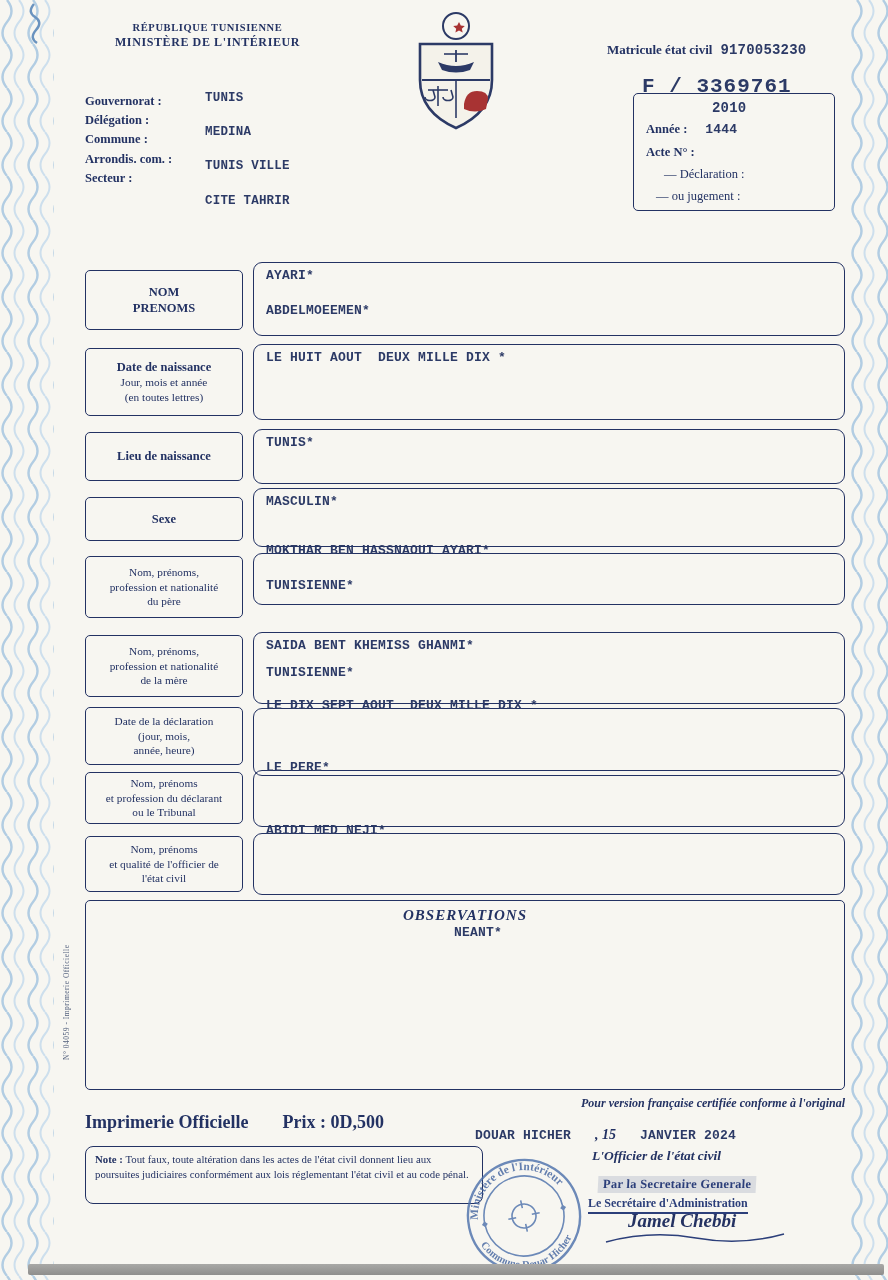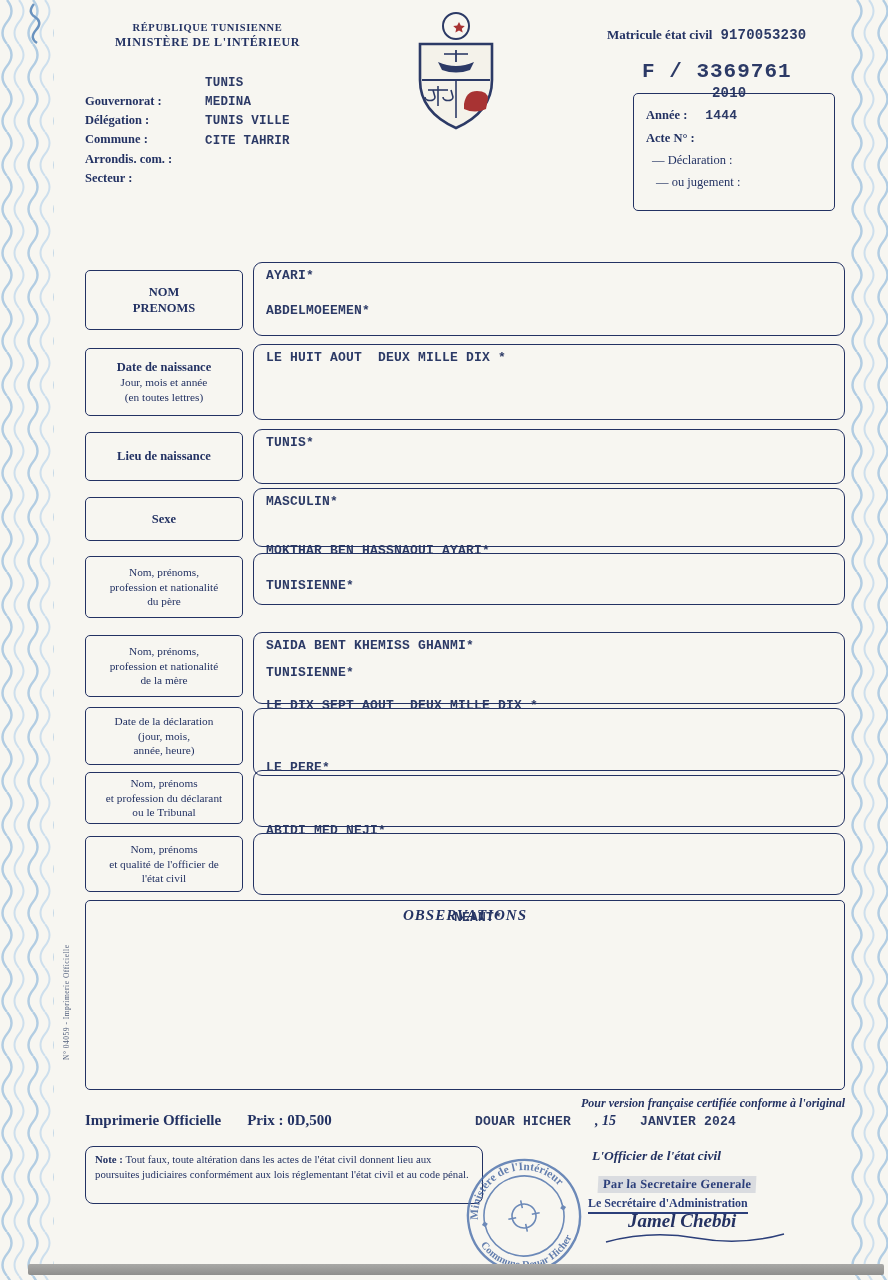--- a/index.html
+++ b/index.html
@@ -8,21 +8,21 @@
     position:relative; width:888px; height:1280px; margin:0 auto;
     background:var(--paper,#f7f6f1);
     font-family:"Liberation Serif", serif;
     color:var(--ink,#233263);
     overflow:hidden;
   }
   .abs { position:absolute; }
   .typed {
     font-family:"Liberation Mono","DejaVu Sans Mono",monospace;
     font-weight:700; color:var(--typed-ink,#2c3a66);
-    font-size:13px; letter-spacing:0.2px; white-space:pre;
+    font-size:13px; letter-spacing:0.2px; white-space:pre;margin-top:15px;
   }
   .bordered { border:1.5px solid var(--ink,#233263); border-radius:5px; }
   .flabel {
     position:absolute; left:85px; width:158px;
     border:1.5px solid var(--ink,#233263); border-radius:5px;
     display:flex; flex-direction:column; justify-content:center; align-items:center;
     text-align:center; line-height:1.3; padding:3px 4px; background:transparent;
   }
   .fvalue {
     position:absolute; left:253px; width:592px;
@@ -118,21 +118,21 @@
 
 
   <div class="abs typed" style="left:642px;top:60px;font-size:21px;letter-spacing:1px">F / 3369761</div>
   <div class="abs typed" style="left:712px;top:85px;font-size:14px">2010</div>
   <div class="abs bordered" style="left:633px;top:93px;width:202px;height:118px;padding:10px 12px;line-height:22px;font-size:12.5px">
     <div style="display:flex;gap:18px;align-items:baseline">
       <span style="font-weight:600">Année :</span>
       <span class="typed">1444</span>
     </div>
     <div style="font-weight:700">Acte N° :</div>
-    <div style="margin-left:6px">— Déclaration :</div>
+    <div style="margin-left:18px">— Déclaration :</div>
     <div style="margin-left:10px">— ou jugement :</div>
   </div>
 
   <div class="flabel" style="top:270px;height:60px">
     <div class="lb b">NOM</div>
     <div class="lb b">PRENOMS</div>
   </div>
   <div class="fvalue" style="top:262px;height:74px">
     <div class="typed" style="margin-top:2px">AYARI*</div>
     <div class="typed" style="margin-top:20px">ABDELMOEEMEN*</div>
@@ -214,21 +214,21 @@
   </div>
 
   <div class="abs" style="left:440px;top:1096px;width:405px;text-align:right;font-style:italic;font-weight:600;font-size:12px">Pour version française certifiée conforme à l'original</div>
 
   <div class="abs" style="left:475px;top:1113px;display:flex;gap:24px;align-items:baseline">
     <span class="typed">DOUAR HICHER</span>
     <span style="font-style:italic;font-weight:700;font-size:14px">, 15</span>
     <span class="typed">JANVIER 2024</span>
   </div>
 
-  <div class="abs" style="left:85px;top:1112px;display:flex;gap:26px;align-items:baseline;font-size:15px">
+  <div class="abs" style="left:85px;top:1112px;display:flex;gap:34px;align-items:baseline;font-size:18px">
     <span style="font-weight:600">Imprimerie Officielle</span>
     <span><b>Prix :</b> <b>0D,500</b></span>
   </div>
 
   <div class="abs bordered" style="left:85px;top:1146px;width:398px;height:58px;padding:5px 9px;font-size:10.8px;line-height:1.35;border-radius:8px">
     <b>Note :</b>
     <span>Tout faux, toute altération dans les actes de l'état civil donnent lieu aux poursuites judiciaires conformément aux lois réglementant l'état civil et au code pénal.</span>
   </div>
 
   <div class="abs" style="left:592px;top:1148px;font-weight:700;font-style:italic;font-size:13.5px">L'Officier de l'état civil</div>

